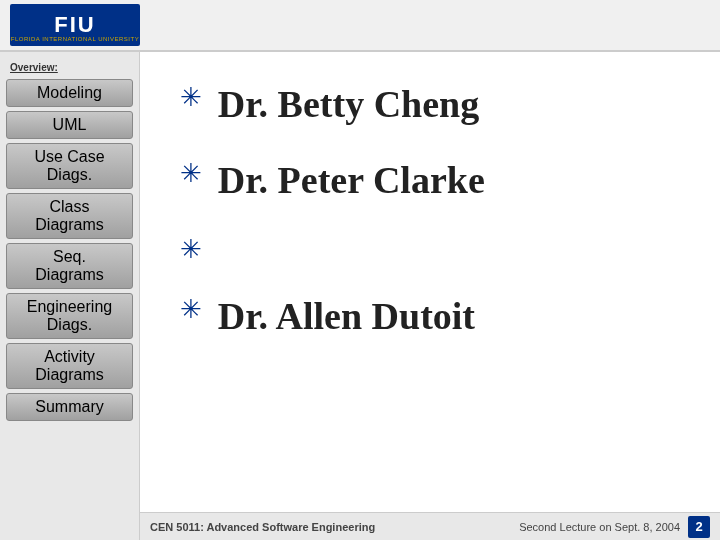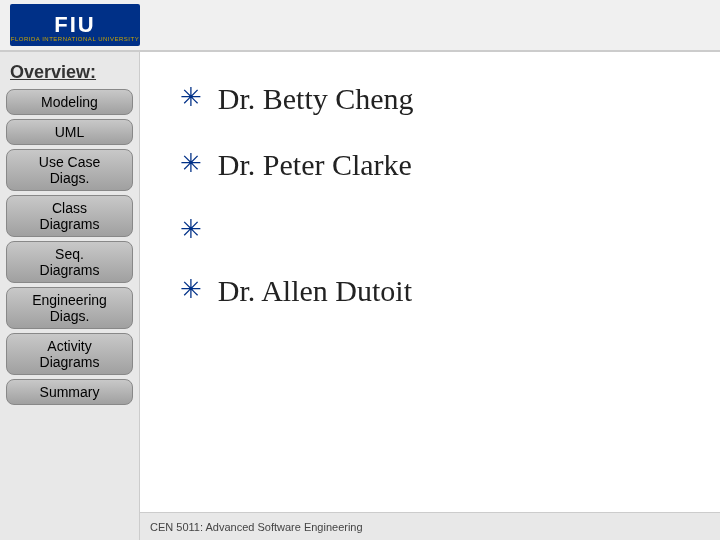--- a/index.html
+++ b/index.html
@@ -66,32 +66,32 @@
     .sidebar {
       width: 140px;
       background: #e8e8e8;
       border-right: 1px solid #ccc;
       padding: 8px 6px;
       display: flex;
       flex-direction: column;
       gap: 4px;
     }
     .sidebar-label {
-      font-size: 18px;
+      font-size: 10px;
       font-weight: bold;
       color: #333;
       padding: 2px 4px;
       text-decoration: underline;
     }
     .sidebar-btn {
       background: linear-gradient(to bottom, #c8c8c8, #a0a0a0);
       border: 1px solid #888;
-      border-radius: 8px;
+      border-radius: 3px;
       padding: 4px 17px;
-      font-size: 14px;
+      font-size: 16px;
       color: #000;
       text-align: center;
       cursor: pointer;
     }
 
     
     .main-content {
       flex: 1;
       padding: 30px 40px 10px 40px;
       display: flex;
@@ -104,42 +104,44 @@
       margin-bottom: 32px;
     }
     .bullet-star {
       font-size: 26px;
       color: #003087;
       margin-right: 16px;
       margin-top: 2px;
       line-height: 1;
     }
     .bullet-text {
-      font-size: 30px;
+      font-size: 38px;
       color: #222;
       font-family: 'Times New Roman', Times, serif;
+      font-weight: bold;
     }
 
     
     .footer {
       position: absolute;
       bottom: 0;
       left: 140px;
       right: 0;
       height: 28px;
       background: #e8e8e8;
       border-top: 1px solid #ccc;
       display: flex;
       align-items: center;
       justify-content: space-between;
       padding: 0 10px;
     }
     .footer-left {
       font-size: 11px;
       color: #444;
+      font-weight: bold;
     }
     .footer-right {
       font-size: 11px;
       color: #444;
     }
     .footer-page {
       background: #003087;
       color: #fff;
       width: 22px;
       height: 22px;
@@ -196,13 +198,17 @@
     </div>
     <div class="bullet-row">
       <span class="bullet-star">✳</span>
       <span class="bullet-text">Dr. Allen Dutoit</span>
     </div>
   </div>
 </div>
 
 <div class="footer">
   <span class="footer-left">CEN 5011: Advanced Software Engineering</span>
+  <div class="footer-right-group">
+    <span class="footer-right">Second Lecture on Sept. 8, 2004</span>
+    <div class="footer-page">2</div>
+  </div>
 </div>
 
 </body></html>

